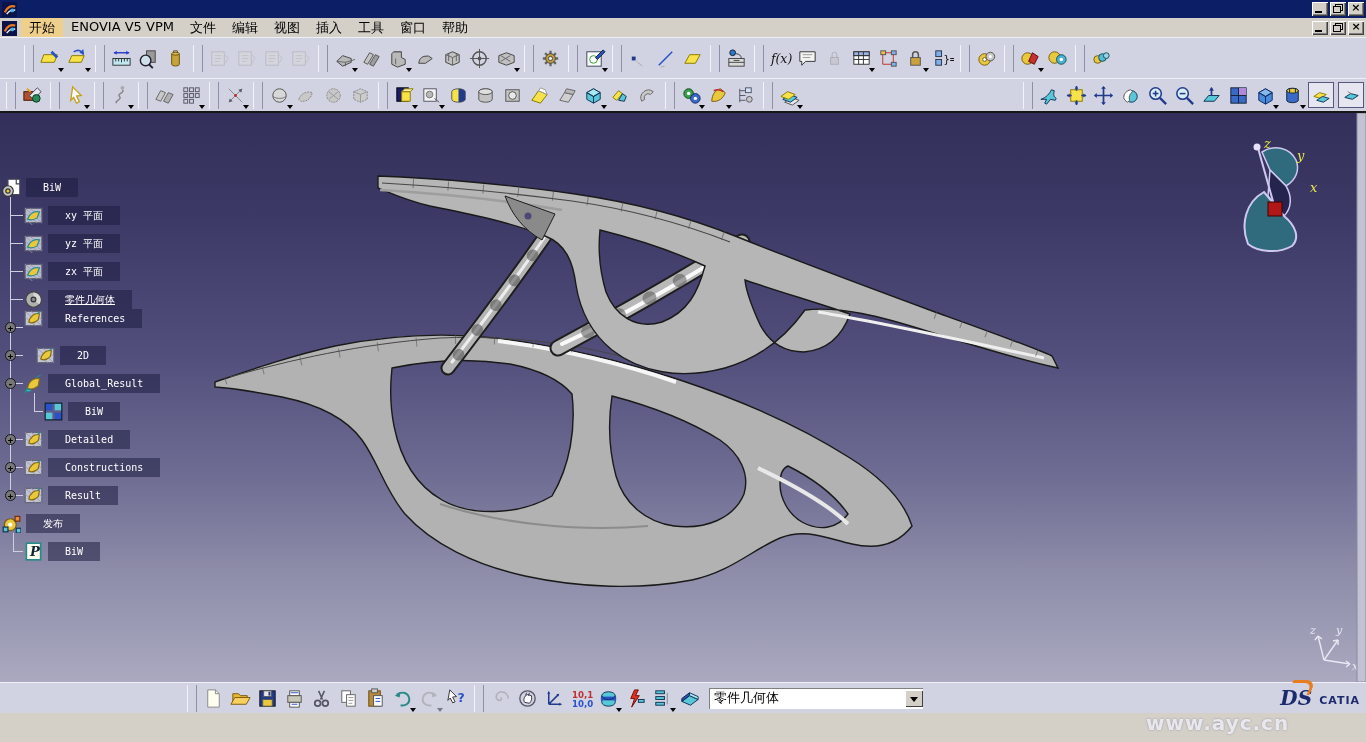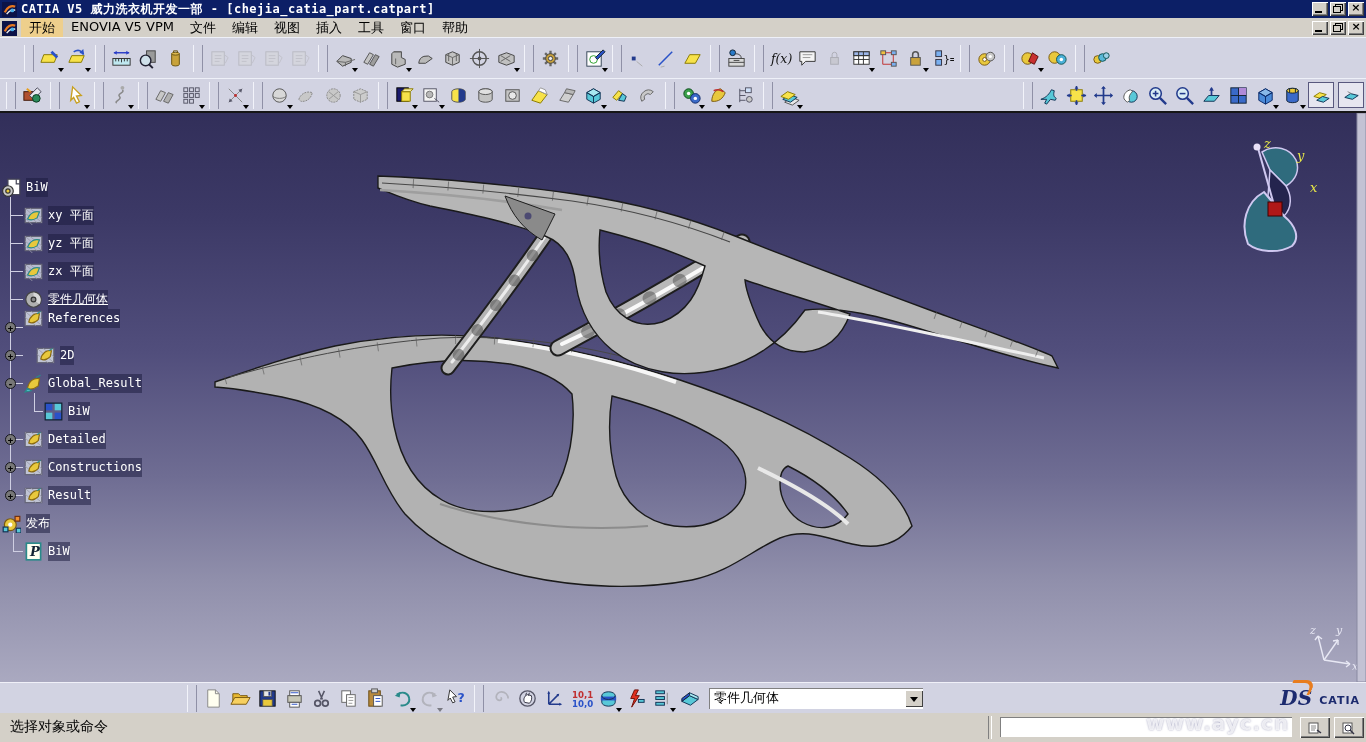--- a/index.html
+++ b/index.html
@@ -43,21 +43,21 @@
   
   #viewport{position:absolute;top:113px;left:0;width:1366px;height:569px;overflow:hidden;
     background:linear-gradient(180deg,#322f5a 0%,#3c3966 18%,#514e7c 42%,#6f6d93 64%,#908fab 82%,#aaa9c0 100%)}
   #modelsvg{position:absolute;top:0;left:0}
 
   
   #tree{position:absolute;top:0;left:0;width:260px;height:569px;
     font-family:"DejaVu Sans Mono","DejaVu Sans",monospace}
   .trow{position:absolute;height:22px;display:flex;align-items:center;white-space:nowrap;cursor:default}
   .trow svg{flex:none;margin-right:5px}
-  .tlabel{color:#fff;font-size:12px;background:rgba(26,26,62,.52);padding:0 0;line-height:19px}
+  .tlabel{color:#fff;font-size:10px;background:rgba(26,26,62,.52);padding:0 17px;line-height:19px}
   .tlabel.u{text-decoration:underline}
   .tl{position:absolute;background:#cfcfe2}
   .exp{position:absolute;width:11px;height:11px;border-radius:50%;background:#777;
     border:1px solid #15151c;color:#000;font:700 9px/10px "DejaVu Sans Mono",monospace;
     text-align:center;box-sizing:border-box;cursor:default}
 
   
   #bottombar{position:absolute;top:682px;left:0;width:1366px;height:31px;background:#d2d3e2;
     display:flex;align-items:center;box-sizing:border-box;border-top:1px solid #f0f0f8;padding-left:183px}
   .combo{width:214px;height:21px;background:#fff;margin-left:6px;display:flex;align-items:center;
@@ -93,21 +93,20 @@
 
 <div id="stage">
 
   <div id="titlebar">
     <svg width="15" height="15" viewBox="0 0 16 16">
         <rect width="16" height="16" fill="#0c1348"></rect>
         <path d="M3 11c2-5 7-8 11-6" stroke="#e87820" stroke-width="2.5" fill="none"></path>
         <path d="M5 13c3-4 7-6 9-4" stroke="#f0f0f0" stroke-width="1.5" fill="none"></path>
         <circle cx="11" cy="9" r="2" fill="#4ab0e8"></circle>
       </svg>
-    <span>CATIA V5  威力洗衣机开发一部 - [chejia_catia_part.catpart]</span>
     <div class="winbtns">
       <div class="wbtn">
           <div class="mini"></div>
         </div>
       <div class="wbtn">
           <div class="rest1"></div>
           <div class="rest2"></div>
         </div>
       <div class="wbtn">
           <div class="xx">×</div>
@@ -1004,33 +1003,14 @@
     <div class="combo">
       <span>零件几何体</span>
       <div class="combo-btn"></div>
     </div>
     <div id="logo">
       <span class="ds"><i class="swoosh"></i><span>DS</span></span>
       <span class="catia">CATIA</span>
     </div>
   </div>
 
-  <div id="statusbar">
-    <span id="statusmsg">选择对象或命令</span>
-    <div id="cmdpanel-sep"></div>
-    <input id="cmdinput" value="" style="">
-    <div class="sbtn" style="left:1300px">
-      <svg width="16" height="14" viewBox="0 0 16 14">
-          <rect x="2" y="2" width="9" height="10" fill="#fff" stroke="#555"></rect>
-          <path d="M4 5h5M4 7h5M4 9h4" stroke="#888" stroke-width="1"></path>
-          <path d="M10 9l4 3" stroke="#334" stroke-width="1.5"></path>
-        </svg>
-    </div>
-    <div class="sbtn" style="left:1334px">
-      <svg width="16" height="14" viewBox="0 0 16 14">
-          <rect x="2" y="2" width="9" height="10" fill="#fff" stroke="#555"></rect>
-          <circle cx="7" cy="7" r="3" fill="none" stroke="#334"></circle>
-          <path d="M9 9l4 4" stroke="#334" stroke-width="1.5"></path>
-        </svg>
-    </div>
-  </div>
   <div id="watermark">www.ayc.cn</div>
 </div>
 
 </body></html>

